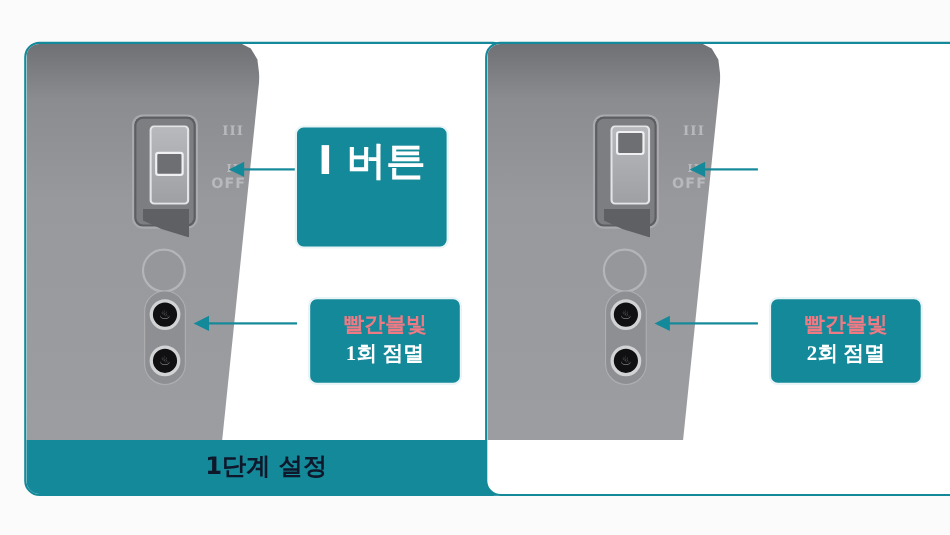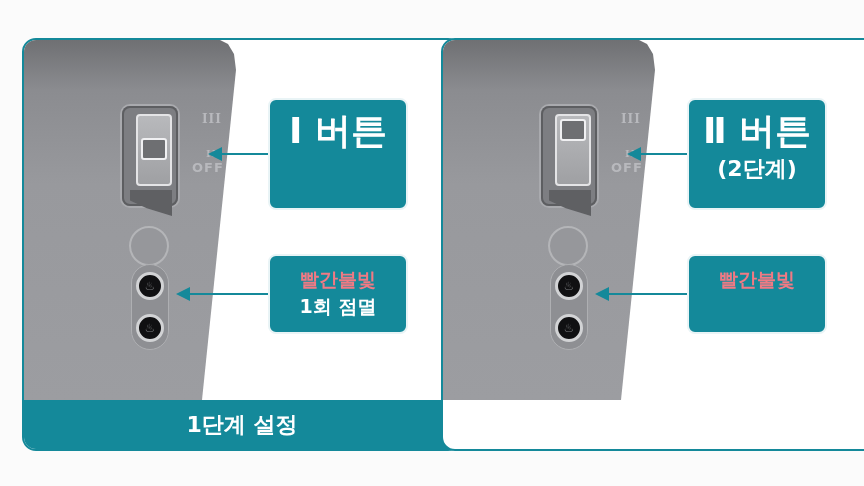--- a/index.html
+++ b/index.html
@@ -62,32 +62,32 @@
   .led.b { top: 274px; }
 
   .arrow-line { position: absolute; height: 2px; background: #14899a; }
   .arrow-head {
     position: absolute; width: 0; height: 0;
     border-top: 7px solid transparent; border-bottom: 7px solid transparent; border-right: 14px solid #14899a;
   }
 
   .callout {
     position: absolute; background: #14899a; border-radius: 8px; color: #ffffff;
-    text-align: center; font-weight: bold; border: 2px solid #e9f4f6;
+    text-align: center; font-weight: bold; border: 2px solid #e9f4f6; margin-top: 16px;
   }
   .callout.btn { left: 244px; top: 58px; width: 140px; height: 112px; }
   .callout.btn .title { display: block; font-size: 36px; line-height: 46px; margin-top: 8px; }
   .callout.btn .sub { display: block; font-size: 22px; line-height: 30px; }
-  .callout.led-note { left: 244px; top: 214px; width: 140px; height: 80px; }
+  .callout.led-note { left: 256px; top: 214px; width: 140px; height: 80px; }
   .callout.led-note .warn { display: block; font-size: 19px; line-height: 26px; margin-top: 10px; color: #f07a84; }
-  .callout.led-note .count { display: block; font-size: 19px; line-height: 28px; }
+  .callout.led-note .count { display: block; font-size: 19px; line-height: 28px; font-family: Liberation Serif, serif; }
 
   .footer {
     position: absolute; left: 0; top: 360px; width: 100%; height: 53px; background: #14899a;
-    color: #ffffff; font-size: 22px; font-weight: bold; text-align: center; line-height: 50px;
+    color: #0f172a; font-size: 22px; font-weight: bold; text-align: center; line-height: 50px;
   }
 </style>
 </head>
 <body>
 
 <div class="panel left">
   <div class="gray"></div>
   <div class="switch-recess"></div>
   <div class="switch-tail"></div>
   <div class="rocker mid">
@@ -129,20 +129,17 @@
   <div class="round-btn"></div>
   <div class="led-track"></div>
   <div class="led a">♨</div>
   <div class="led b">♨</div>
 
   <div class="arrow-line" style="left:196px; top:113px; width:50px;"></div>
   <div class="arrow-head" style="left:184px; top:107px;"></div>
   <div class="arrow-line" style="left:164px; top:253px; width:82px;"></div>
   <div class="arrow-head" style="left:152px; top:247px;"></div>
 
-  <div class="callout btn">
-    <span class="title">Ⅱ 버튼</span>
-    <span class="sub">(2단계)</span>
-  </div>
   <div class="callout led-note">
     <span class="warn">빨간불빛</span>
+    <span class="count">2회 점멸</span>
   </div>
 </div>
 
 </body></html>

